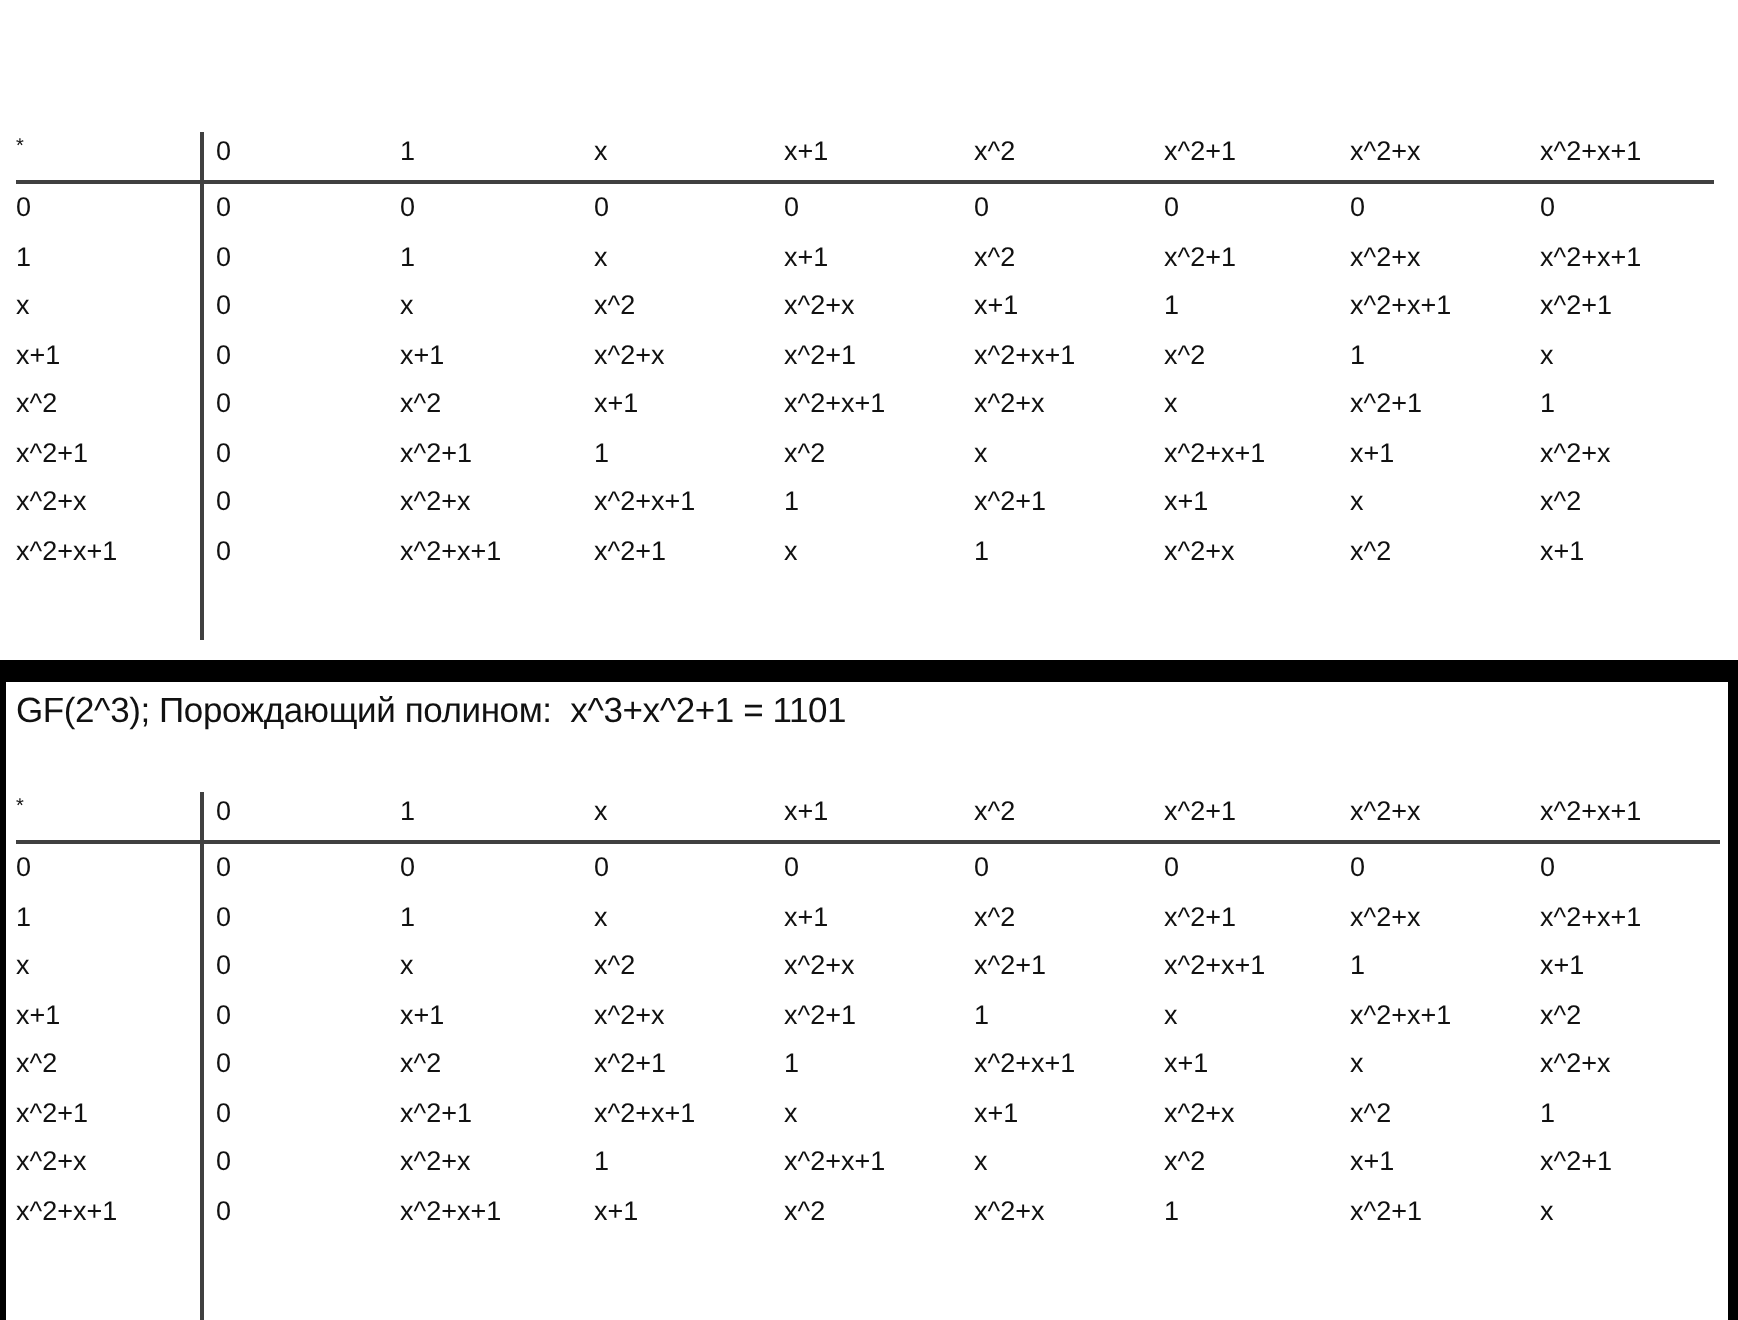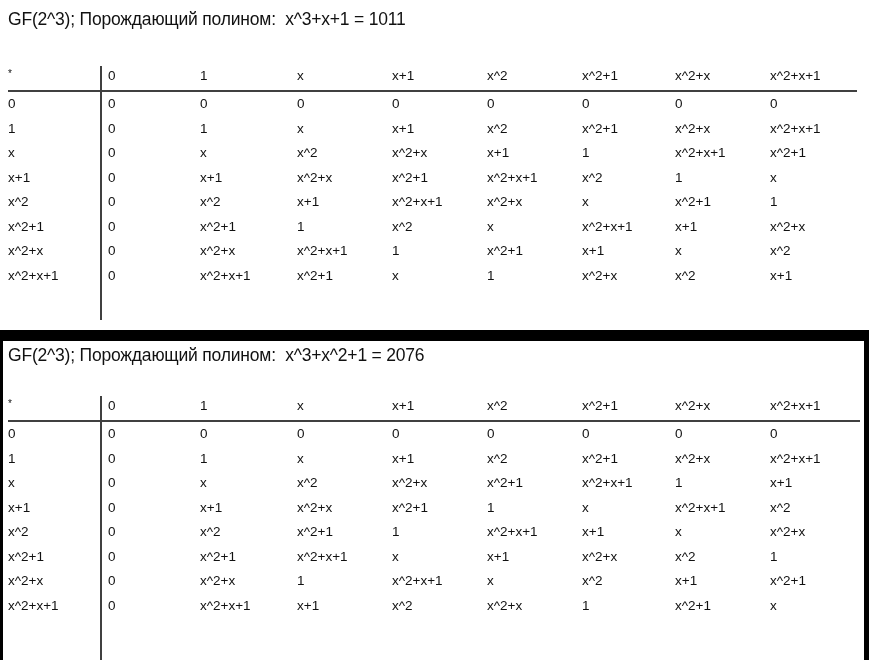--- a/index.html
+++ b/index.html
@@ -25,21 +25,20 @@
     line-height: 16px;
   }
   .cell.corner { font-size: 10px; top: 0; }
   .hrule { position: absolute; height: 2px; background: #404040; }
   .vrule { position: absolute; width: 2px; background: #404040; }
 </style>
 </head>
 <body>
 
 <div class="panel" id="panel1">
-  <div class="title">GF(2^3); Порождающий полином:  x^3+x+1 = 1011</div>
   <div class="grid" id="grid0">
       <div class="cell corner" style="left: 8px; top: 66px;">*</div>
       <div class="cell" style="left: 108px; top: 68px;">0</div>
       <div class="cell" style="left: 200px; top: 68px;">1</div>
       <div class="cell" style="left: 297px; top: 68px;">x</div>
       <div class="cell" style="left: 392px; top: 68px;">x+1</div>
       <div class="cell" style="left: 487px; top: 68px;">x^2</div>
       <div class="cell" style="left: 582px; top: 68px;">x^2+1</div>
       <div class="cell" style="left: 675px; top: 68px;">x^2+x</div>
       <div class="cell" style="left: 770px; top: 68px;">x^2+x+1</div>
@@ -115,21 +114,21 @@
       <div class="cell" style="left: 392px; top: 268px;">x</div>
       <div class="cell" style="left: 487px; top: 268px;">1</div>
       <div class="cell" style="left: 582px; top: 268px;">x^2+x</div>
       <div class="cell" style="left: 675px; top: 268px;">x^2</div>
       <div class="cell" style="left: 770px; top: 268px;">x+1</div>
     </div>
 </div>
 
 <div id="frame2">
   <div class="panel" id="panel2">
-    <div class="title">GF(2^3); Порождающий полином:  x^3+x^2+1 = 2076</div>
+    <div class="title">GF(2^3); Порождающий полином:  x^3+x^2+1 = 1101</div>
     <div class="grid" id="grid1">
         <div class="cell corner" style="left: 5px; top: 55px;">*</div>
         <div class="cell" style="left: 105px; top: 57px;">0</div>
         <div class="cell" style="left: 197px; top: 57px;">1</div>
         <div class="cell" style="left: 294px; top: 57px;">x</div>
         <div class="cell" style="left: 389px; top: 57px;">x+1</div>
         <div class="cell" style="left: 484px; top: 57px;">x^2</div>
         <div class="cell" style="left: 579px; top: 57px;">x^2+1</div>
         <div class="cell" style="left: 672px; top: 57px;">x^2+x</div>
         <div class="cell" style="left: 767px; top: 57px;">x^2+x+1</div>

